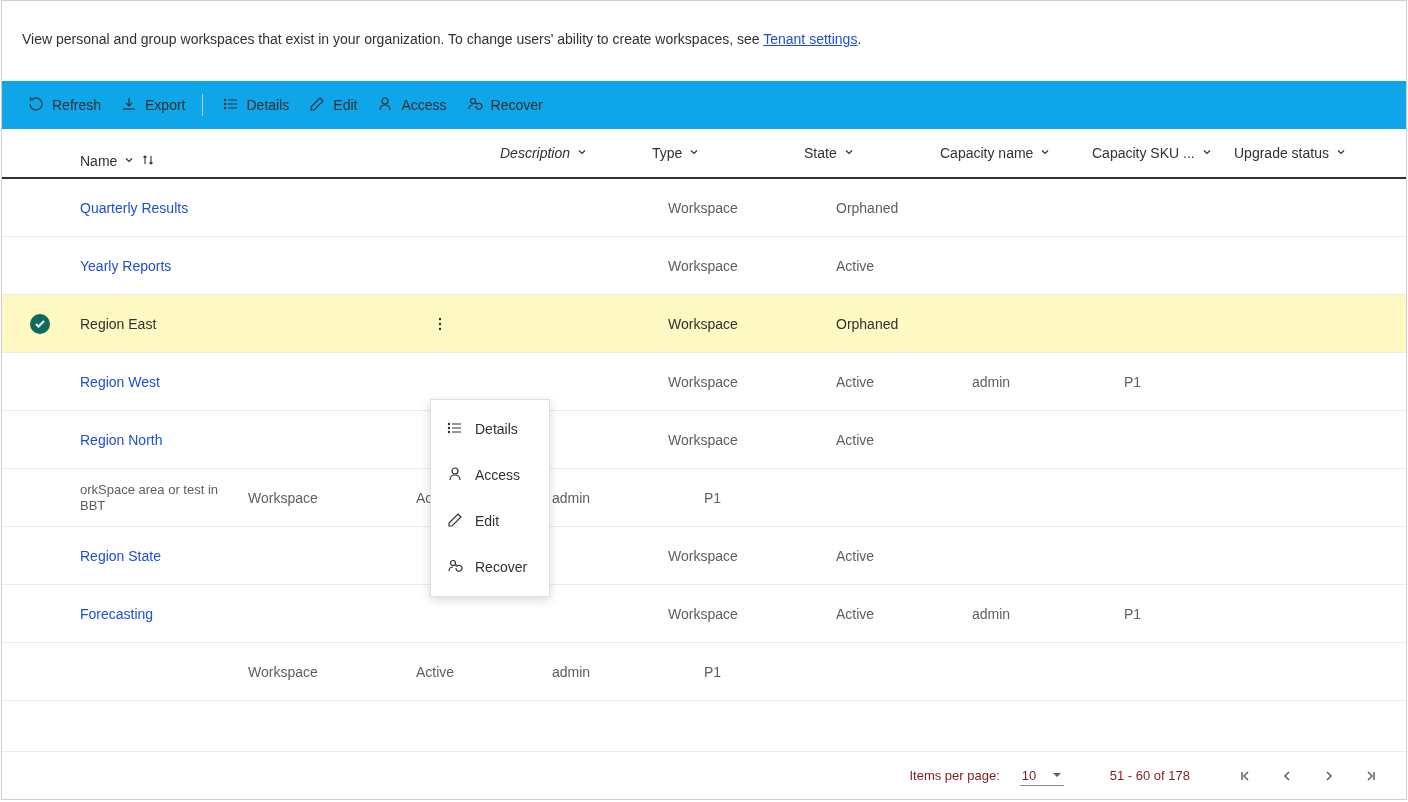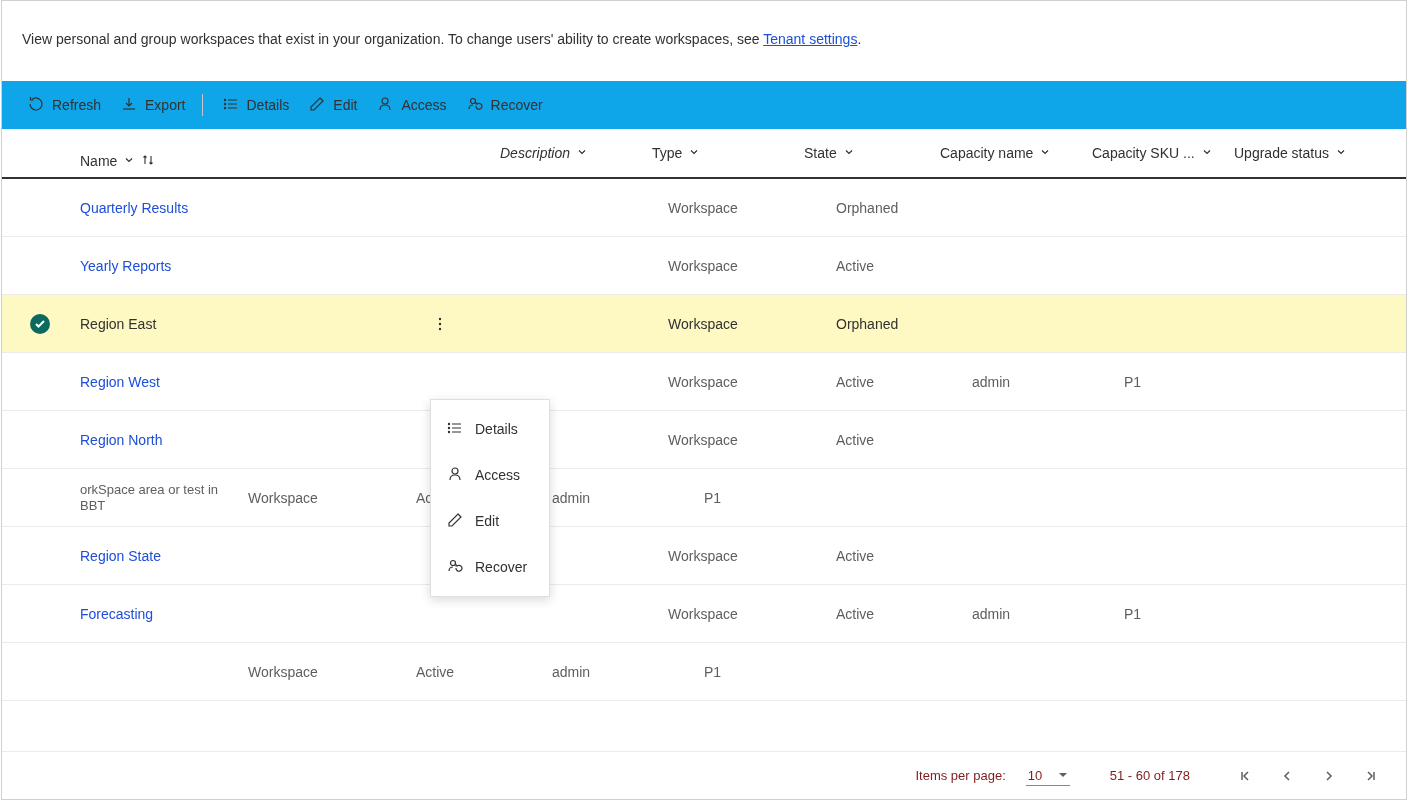--- a/index.html
+++ b/index.html
@@ -291,21 +291,21 @@
 </div>
 
 <div class="pager">
   <span>Items per page:</span>
   <div class="sel">
     <span>10</span>
     <span><svg viewBox="0 0 10 10" width="10" height="10">
             <path d="M1 3l4 4 4-4" fill="#605e5c"></path>
           </svg></span>
   </div>
-  <span style="margin-left:20px;">51 - 60 of 178</span>
+  <span style="margin-left:26px;">51 - 60 of 178</span>
   <div class="nav">
     <span>
           <svg viewBox="0 0 14 14" fill="none" stroke="#605e5c" stroke-width="1.5">
             <path d="M4 3v8"></path>
             <path d="M10 3L6 7l4 4"></path>
           </svg>
         </span>
     <span>
           <svg viewBox="0 0 14 14" fill="none" stroke="#605e5c" stroke-width="1.5">
             <path d="M9 3L5 7l4 4"></path>

